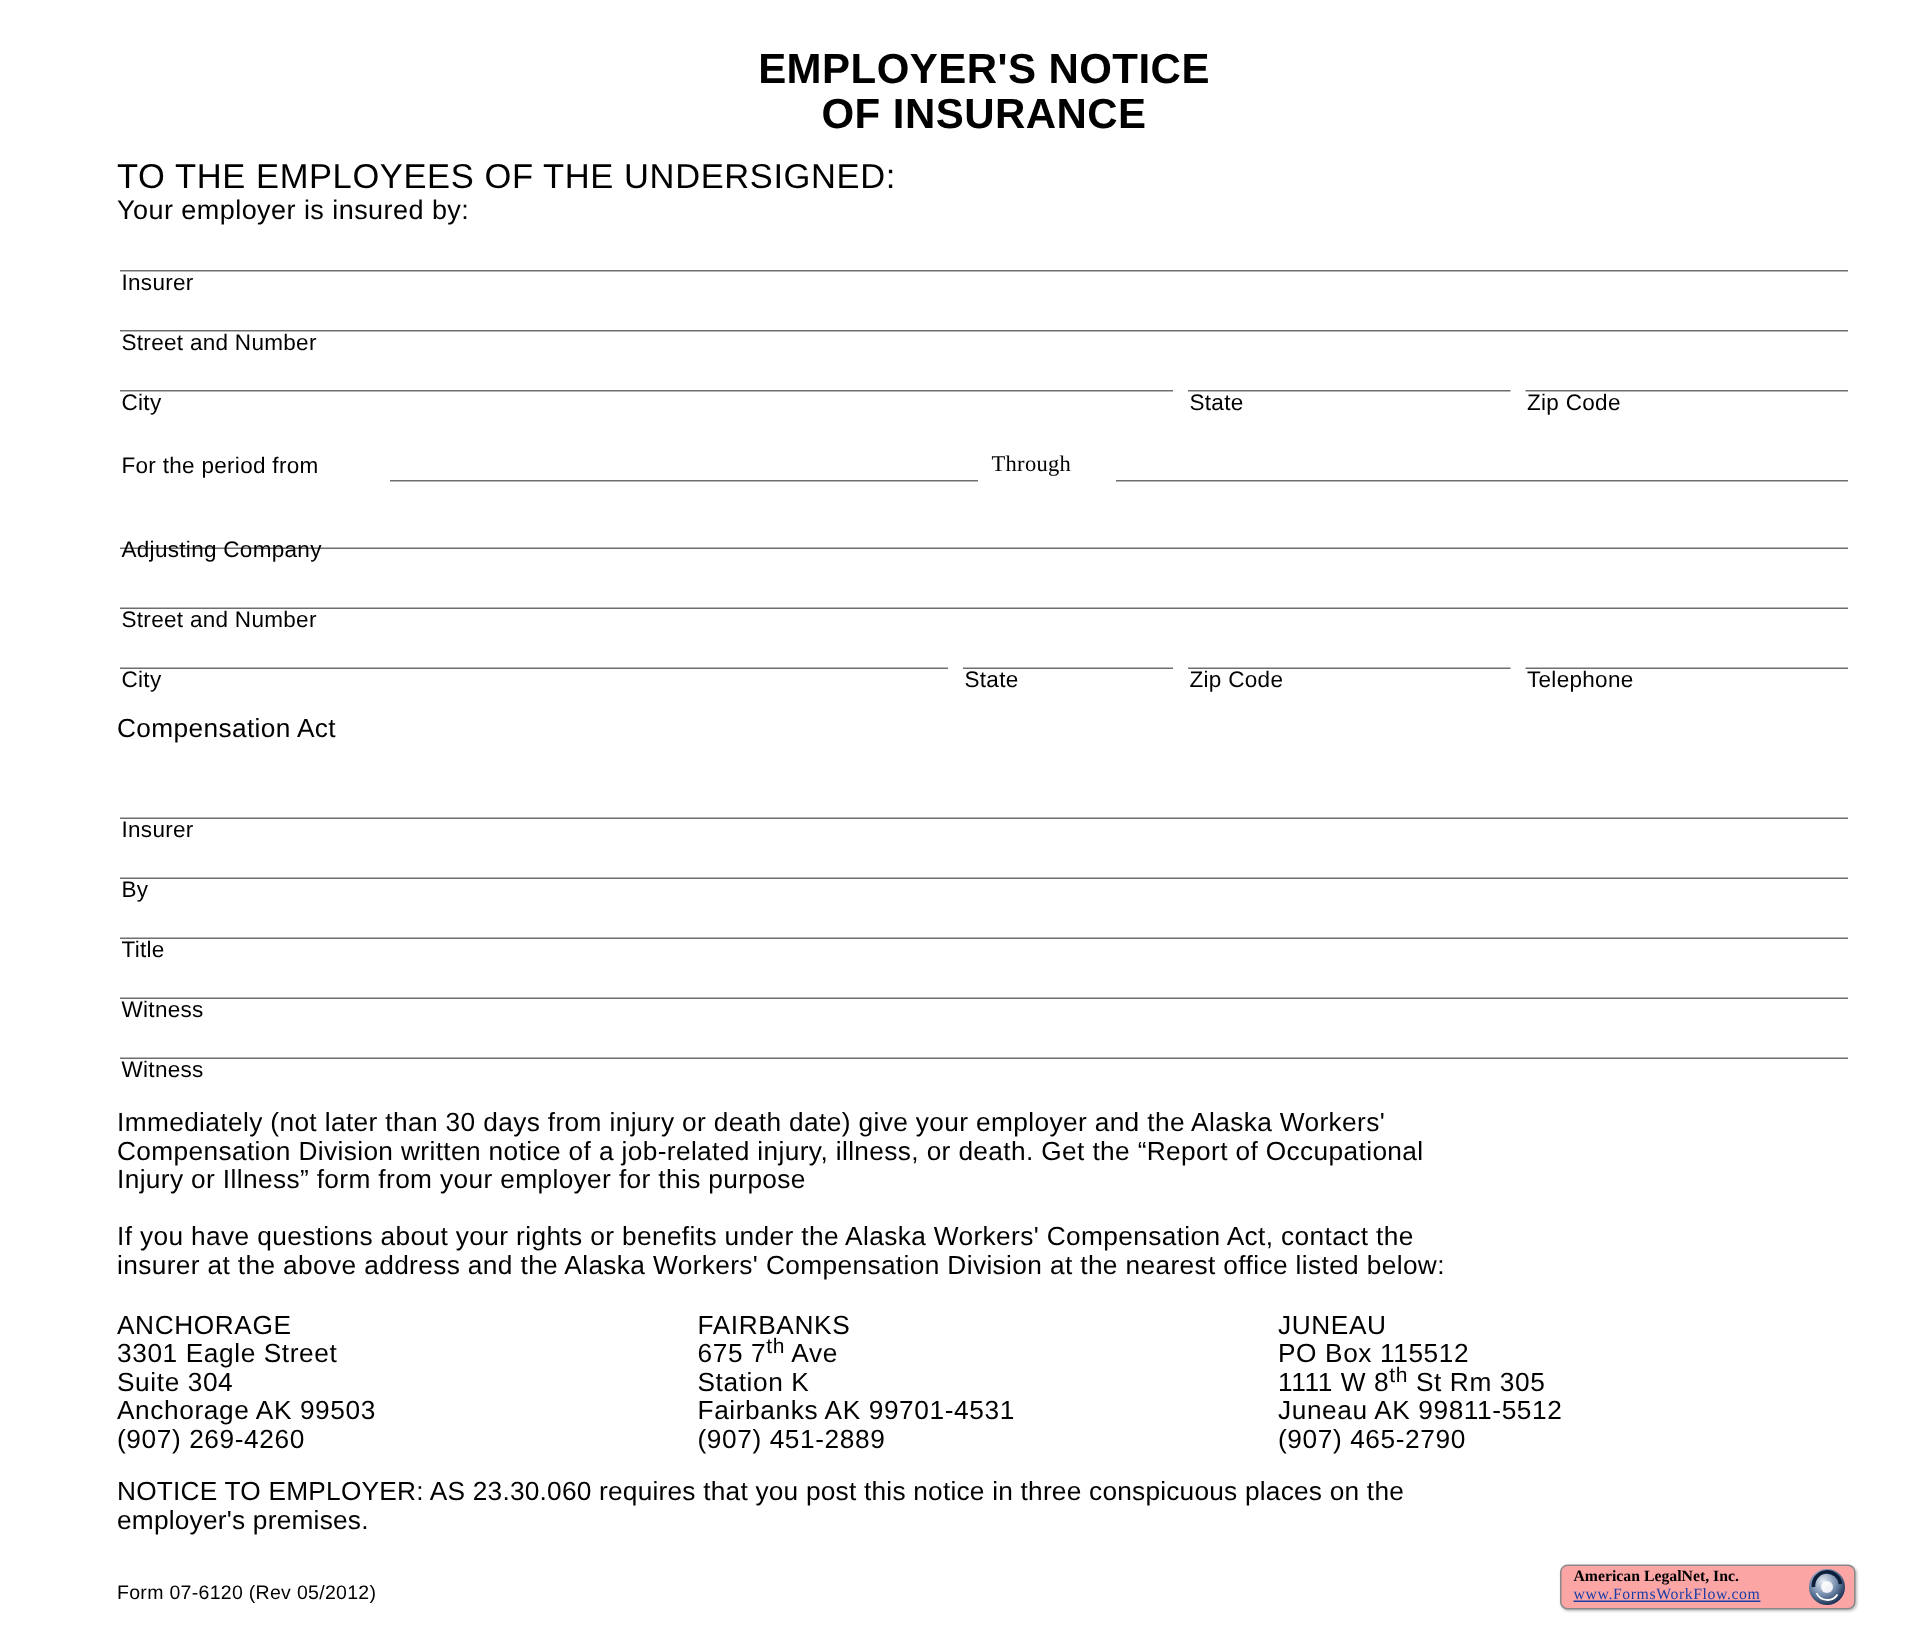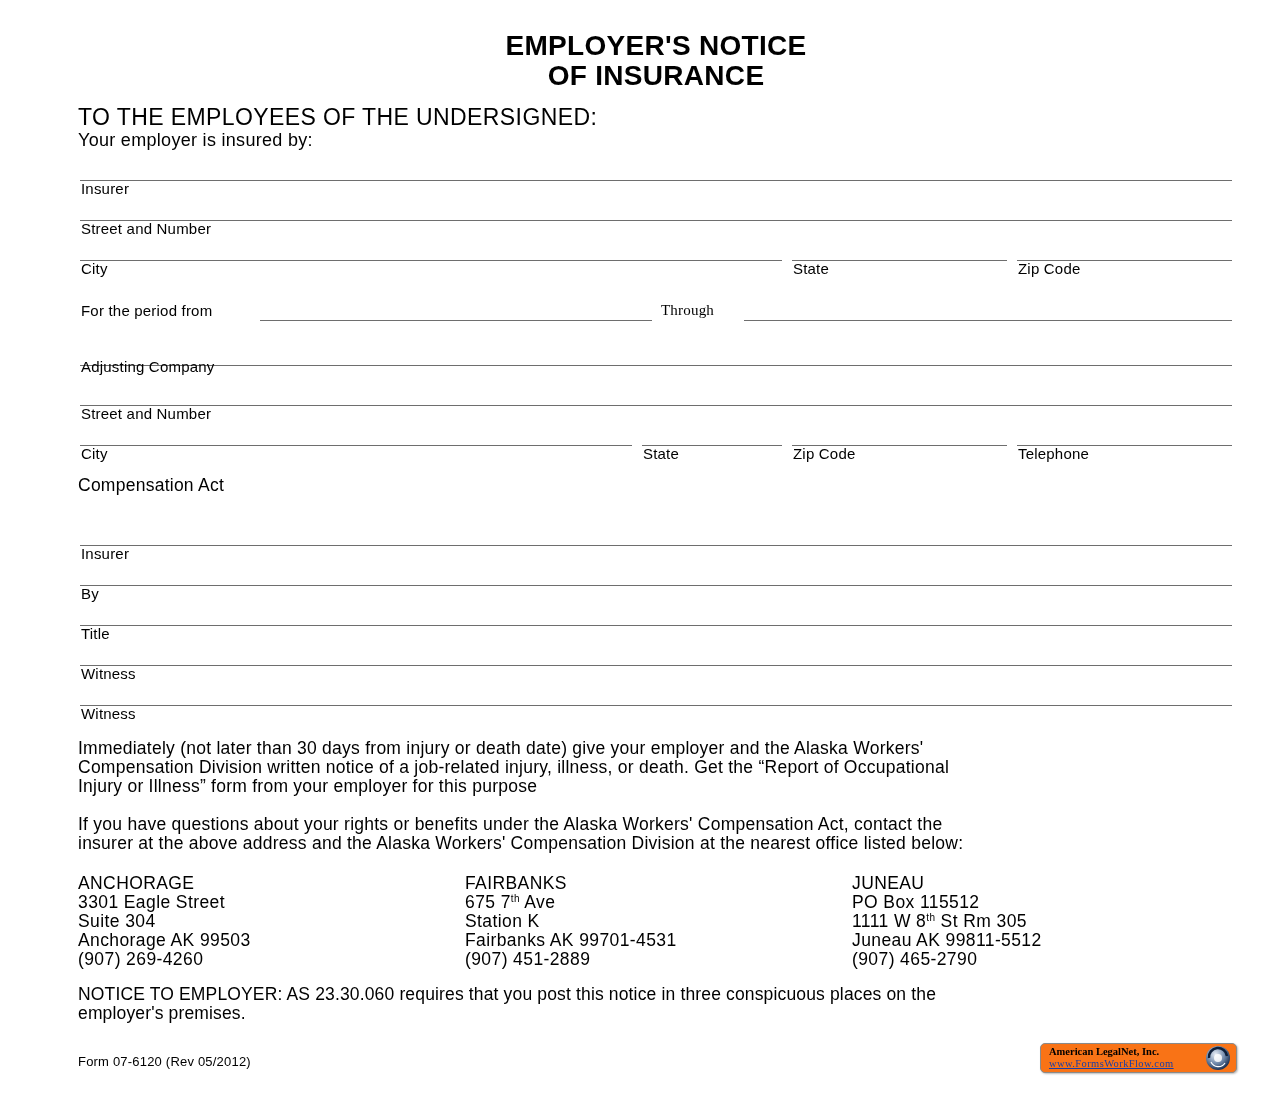--- a/index.html
+++ b/index.html
@@ -7,24 +7,24 @@
     .abs { position: absolute; }
     .title { left: 0; width: 1312px; text-align: center; font-weight: bold; font-size: 28px; line-height: 30px; letter-spacing: 0.3px; }
     .h2 { font-size: 23px; letter-spacing: 0.4px; }
     .sub { font-size: 18px; letter-spacing: 0.3px; }
     .line { position: absolute; height: 0; border-top: 1.5px solid #6e6e6e; }
     .flabel { position: absolute; font-size: 15px; letter-spacing: 0.2px; }
     .field-input { position: absolute; border: none; background: transparent; outline: none; height: 20px; font-family: "Liberation Sans", sans-serif; font-size: 15px; padding: 0 2px; }
     .para { position: absolute; left: 78px; width: 1160px; font-size: 17.5px; line-height: 19px; letter-spacing: 0.25px; }
     .office { position: absolute; top: 874px; font-size: 17.5px; line-height: 19px; letter-spacing: 0.4px; }
     .office div { white-space: nowrap; }
-    sup { font-size: 10px; line-height: 0; vertical-align: 6px; }
+    sup { font-size: 14px; line-height: 0; vertical-align: 6px; }
     .notice { position: absolute; left: 78px; top: 985px; width: 1150px; font-size: 17.5px; line-height: 19px; letter-spacing: 0.15px; }
     .formno { position: absolute; left: 78px; top: 1054px; font-size: 13px; letter-spacing: 0.2px; }
-    .logo { position: absolute; left: 1040px; top: 1043px; width: 195px; height: 28px; border: 1px solid #8a8a8a; border-radius: 5px; background: #f97316; box-shadow: 1px 1px 2px #bbb; }
+    .logo { position: absolute; left: 1040px; top: 1043px; width: 195px; height: 28px; border: 1px solid #8a8a8a; border-radius: 5px; background: #fca5a5; box-shadow: 1px 1px 2px #bbb; }
     .logo .co { position: absolute; left: 8px; top: 2px; font-family: "Liberation Serif", serif; font-weight: bold; font-size: 10.5px; }
     .logo .url { position: absolute; left: 8px; top: 14px; font-family: "Liberation Serif", serif; font-size: 10.5px; color: #1a3ea8; text-decoration: underline; letter-spacing: 0.4px; }
     .logo .globe { position: absolute; right: 5px; top: 1px; width: 26px; height: 26px; }
   </style>
 </head>
 <body>
 
 <div class="abs title" style="top:31px; left:0; width:1312px;">EMPLOYER'S NOTICE</div>
 <div class="abs title" style="top:61px; left:0; width:1312px;">OF INSURANCE</div>
 

